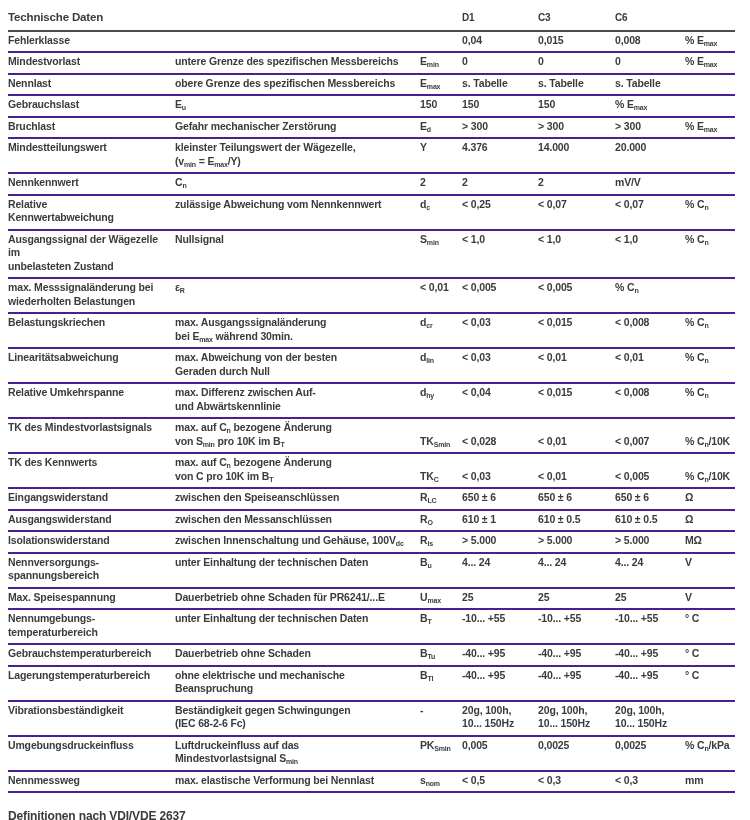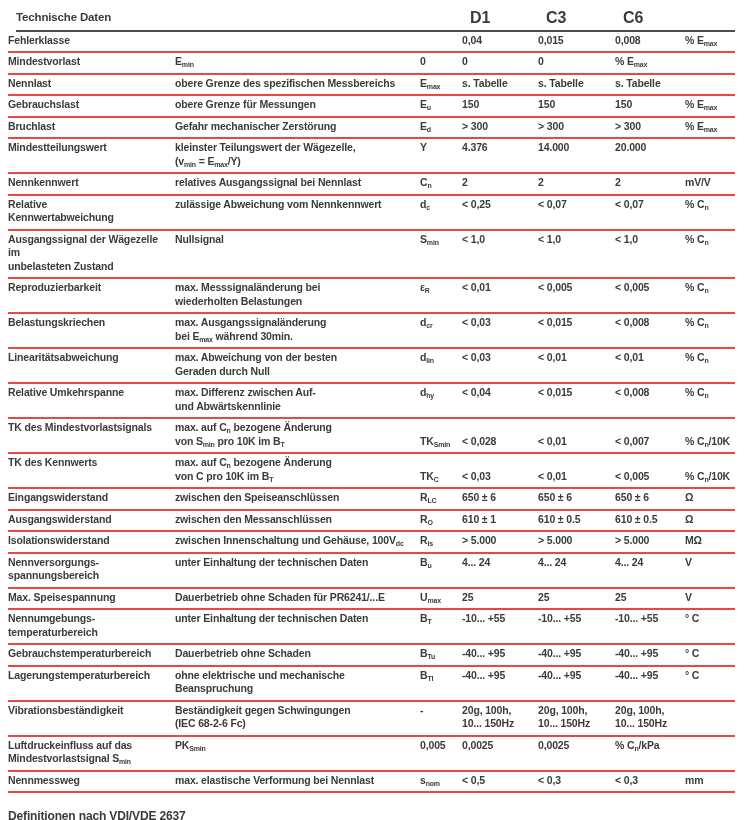--- a/index.html
+++ b/index.html
@@ -12,28 +12,27 @@
     letter-spacing: -0.15px;
   }
   .page { padding: 8px 0 0 8px; }
   .dtable { width: 727px; }
   .thead {
     display: grid;
     grid-template-columns: 167px 245px 42px 76px 77px 70px 50px;
     align-items: end;
     padding: 3px 0 5px 0;
     border-bottom: 2.5px solid #4c4c4c;
-    margin-left: 8px;
   }
   .thead .title { grid-column: 1 / span 3; font-size: 11.5px; }
-  .thead .chead { font-size: 16px; }
+  .thead .chead { font-size: 10px; }
   .row {
     display: grid;
     grid-template-columns: 167px 245px 42px 76px 77px 70px 50px;
-    border-bottom: 2px solid #ef4444;
+    border-bottom: 2px solid #4c1d95;
     padding: 2px 0 4px 0;
   }
   .cell {
     font-size: 10.5px;
     line-height: 13.5px;
     white-space: pre-line;
     padding-right: 4px;
   }
   .row.vb .sym, .row.vb .val, .row.vb .unit { align-self: end; }
   sub { font-size: 7px; line-height: 0; vertical-align: -2px; letter-spacing: -0.2px; }
@@ -58,40 +57,40 @@
     <div class="cell desc"></div>
     <div class="cell sym"></div>
     <div class="cell val d1">0,04</div>
     <div class="cell val c3">0,015</div>
     <div class="cell val c6">0,008</div>
     <div class="cell unit">% E<sub>max</sub></div>
   </div>
 
   <div class="row">
     <div class="cell name">Mindestvorlast</div>
+    <div class="cell desc">untere Grenze des spezifischen Messbereichs</div>
     <div class="cell sym">E<sub>min</sub></div>
     <div class="cell val d1">0</div>
     <div class="cell val c3">0</div>
     <div class="cell val c6">0</div>
     <div class="cell unit">% E<sub>max</sub></div>
   </div>
 
   <div class="row">
     <div class="cell name">Nennlast</div>
     <div class="cell desc">obere Grenze des spezifischen Messbereichs</div>
     <div class="cell sym">E<sub>max</sub></div>
     <div class="cell val d1">s. Tabelle</div>
     <div class="cell val c3">s. Tabelle</div>
     <div class="cell val c6">s. Tabelle</div>
     <div class="cell unit"></div>
   </div>
 
   <div class="row">
     <div class="cell name">Gebrauchslast</div>
-    <div class="cell desc">obere Grenze für Messungen</div>
     <div class="cell sym">E<sub>u</sub></div>
     <div class="cell val d1">150</div>
     <div class="cell val c3">150</div>
     <div class="cell val c6">150</div>
     <div class="cell unit">% E<sub>max</sub></div>
   </div>
 
   <div class="row">
     <div class="cell name">Bruchlast</div>
     <div class="cell desc">Gefahr mechanischer Zerstörung</div>
@@ -107,21 +106,20 @@
     <div class="cell desc">kleinster Teilungswert der Wägezelle,<br>(v<sub>min</sub> = E<sub>max</sub>/Y)</div>
     <div class="cell sym">Y</div>
     <div class="cell val d1">4.376</div>
     <div class="cell val c3">14.000</div>
     <div class="cell val c6">20.000</div>
     <div class="cell unit"></div>
   </div>
 
   <div class="row">
     <div class="cell name">Nennkennwert</div>
-    <div class="cell desc">relatives Ausgangssignal bei Nennlast</div>
     <div class="cell sym">C<sub>n</sub></div>
     <div class="cell val d1">2</div>
     <div class="cell val c3">2</div>
     <div class="cell val c6">2</div>
     <div class="cell unit">mV/V</div>
   </div>
 
   <div class="row">
     <div class="cell name">Relative<br>Kennwertabweichung</div>
     <div class="cell desc">zulässige Abweichung vom Nennkennwert</div>
@@ -136,21 +134,20 @@
     <div class="cell desc">Ausgangssignal der Wägezelle im<br>unbelasteten Zustand</div>
     <div class="cell name">Nullsignal</div>
     <div class="cell sym">S<sub>min</sub></div>
     <div class="cell val d1">&lt; 1,0</div>
     <div class="cell val c3">&lt; 1,0</div>
     <div class="cell val c6">&lt; 1,0</div>
     <div class="cell unit">% C<sub>n</sub></div>
   </div>
 
   <div class="row">
-    <div class="cell name">Reproduzierbarkeit</div>
     <div class="cell desc">max. Messsignaländerung bei<br>wiederholten Belastungen</div>
     <div class="cell sym">ε<sub>R</sub></div>
     <div class="cell val d1">&lt; 0,01</div>
     <div class="cell val c3">&lt; 0,005</div>
     <div class="cell val c6">&lt; 0,005</div>
     <div class="cell unit">% C<sub>n</sub></div>
   </div>
 
   <div class="row">
     <div class="cell name">Belastungskriechen</div>
@@ -286,20 +283,21 @@
     <div class="cell name">Vibrationsbeständigkeit</div>
     <div class="cell desc">Beständigkeit gegen Schwingungen<br>(IEC 68-2-6 Fc)</div>
     <div class="cell sym">-</div>
     <div class="cell val d1">20g, 100h,<br>10... 150Hz</div>
     <div class="cell val c3">20g, 100h,<br>10... 150Hz</div>
     <div class="cell val c6">20g, 100h,<br>10... 150Hz</div>
     <div class="cell unit"></div>
   </div>
 
   <div class="row">
+    <div class="cell name">Umgebungsdruckeinfluss</div>
     <div class="cell desc">Luftdruckeinfluss auf das<br>Mindestvorlastsignal S<sub>min</sub></div>
     <div class="cell sym">PK<sub>Smin</sub></div>
     <div class="cell val d1">0,005</div>
     <div class="cell val c3">0,0025</div>
     <div class="cell val c6">0,0025</div>
     <div class="cell unit">% C<sub>n</sub>/kPa</div>
   </div>
 
   <div class="row">
     <div class="cell name">Nennmessweg</div>

